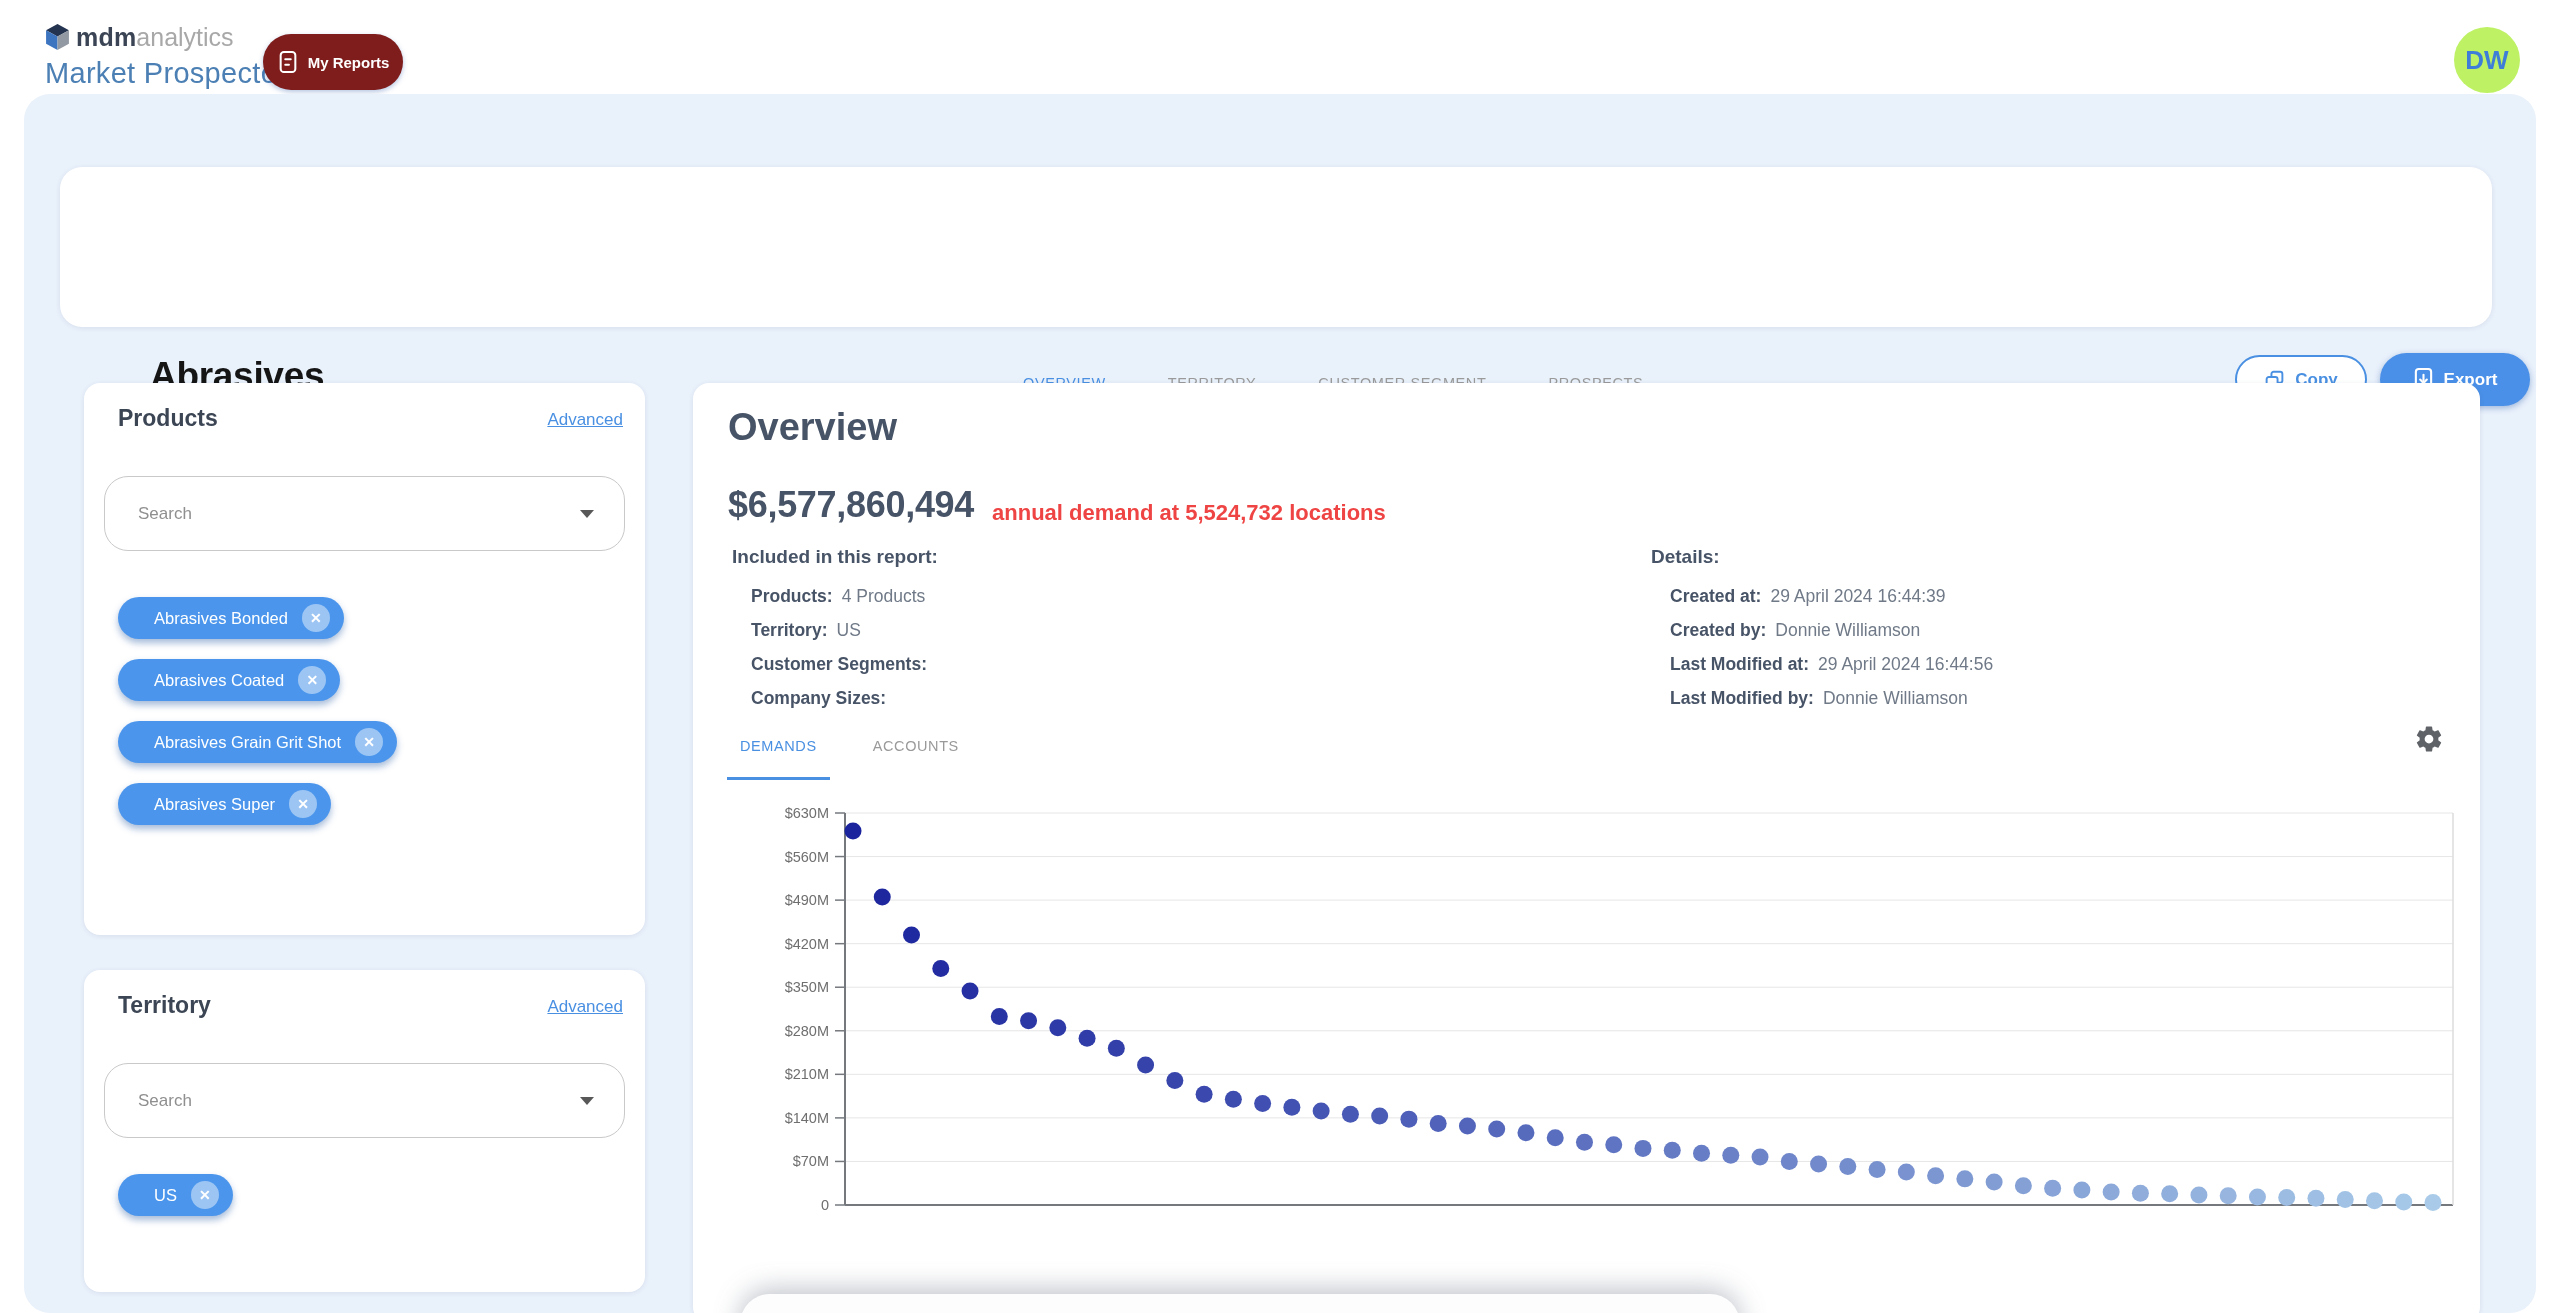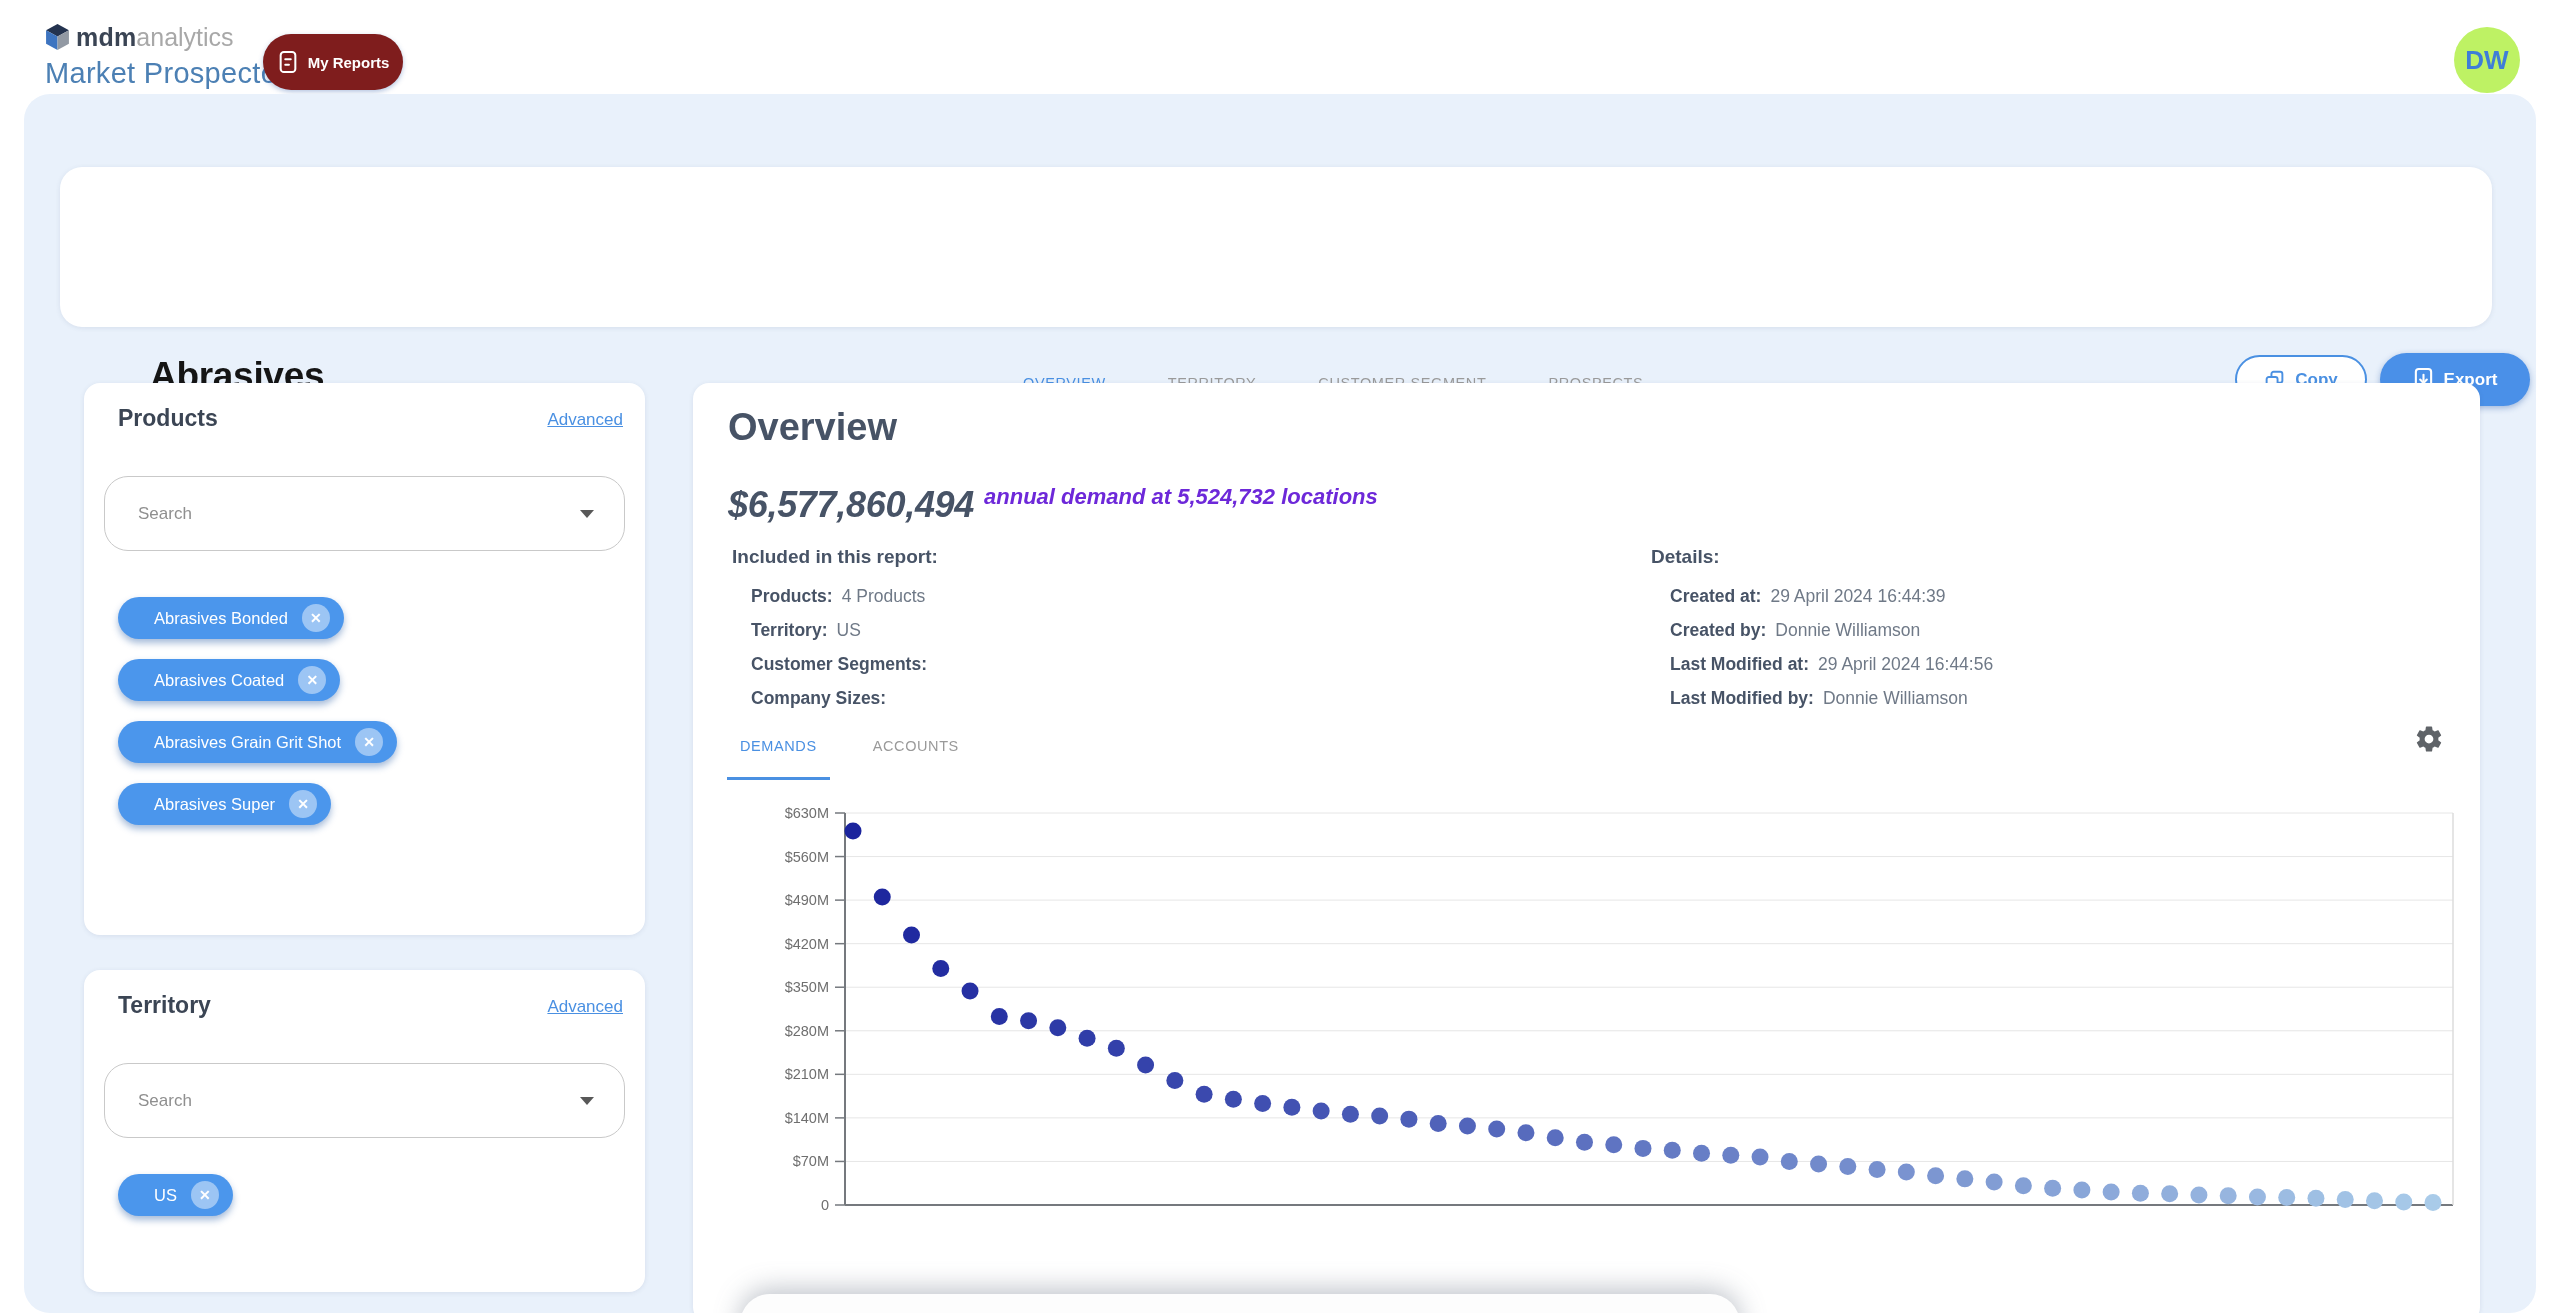--- a/index.html
+++ b/index.html
@@ -66,23 +66,23 @@
   .chip { height:42px; border-radius:21px; background:#4b96ec; color:#fff; font-size:16.5px;
     display:flex; align-items:center; gap:14px; padding:0 14px 0 36px; cursor:pointer;
     box-shadow:0 4px 7px rgba(30,85,160,.4); }
   .chip-x { width:28px; height:28px; border-radius:50%; background:rgba(255,255,255,.45);
     display:flex; align-items:center; justify-content:center; font-size:14px; font-weight:700;
     color:#fff; cursor:pointer; }
 
   
   .overview-card { left:693px; top:383px; width:1787px; height:940px; }
   .ov-heading { position:absolute; left:728px; top:406px; font-size:38px; font-weight:700; color:#475366; }
-  .amount-row { position:absolute; left:728px; top:484px; display:flex; align-items:flex-start; gap:10px;font-style:italic; }
+  .amount-row { position:absolute; left:728px; top:484px; display:flex; align-items:flex-end; gap:18px; }
   .amount { font-size:36px; font-weight:700; color:#475366; letter-spacing:-.3px; }
-  .amount-caption { font-size:22px; font-weight:700; color:#6d28d9; }
+  .amount-caption { font-size:22px; font-weight:700; color:#ef4444; }
   .info-block { position:absolute; top:546px; }
   .included-block { left:732px; }
   .details-block { left:1607px;margin-left:44px; }
   .info-title { font-size:19px; font-weight:700; color:#475366; }
   .info-rows { margin:11px 0 0 19px; }
   .info-row { height:34px; font-size:17.5px; display:flex; align-items:center; }
   .info-label { font-weight:700; color:#475366; margin-right:9px; }
   .info-value { color:#6f7987; }
   .sub-tabs { position:absolute; left:727px; top:731px; display:flex; gap:30px; }
   .sub-tabs .tab { height:49px; padding:7px 13px 0; font-size:14.5px; }

